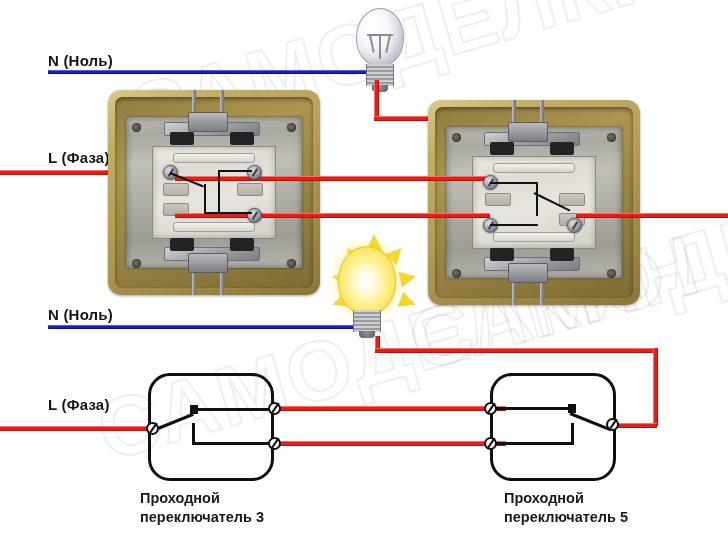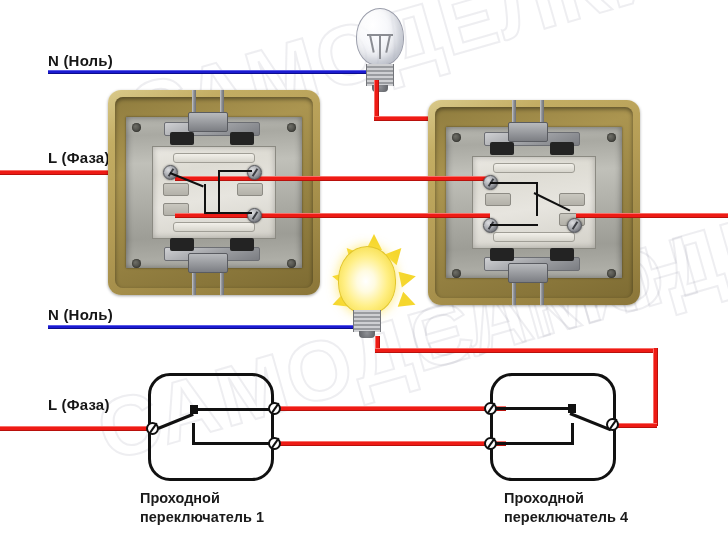--- a/index.html
+++ b/index.html
@@ -437,20 +437,20 @@
 
   <div class="ink" style="left:494px; top:407px; width:80px; height:3px;"></div>
   <div class="ink" style="left:570px; top:412px; width:44px; height:3px; transform:rotate(22deg); transform-origin:left center;"></div>
   <div class="ink" style="left:568px; top:404px; width:8px;  height:9px;"></div>
 
   <div class="ink" style="left:494px; top:442px; width:80px; height:3px;"></div>
   <div class="ink" style="left:571px; top:423px; width:3px;  height:20px;"></div>
 
   <div class="sw-caption" style="left:140px; top:489px;">
     <div>Проходной</div>
-    <div>переключатель 1</div>
+    <div>переключатель 3</div>
   </div>
   <div class="sw-caption" style="left:504px; top:489px;">
     <div>Проходной</div>
-    <div>переключатель 4</div>
+    <div>переключатель 5</div>
   </div>
 
 </div>
 
 </body></html>

